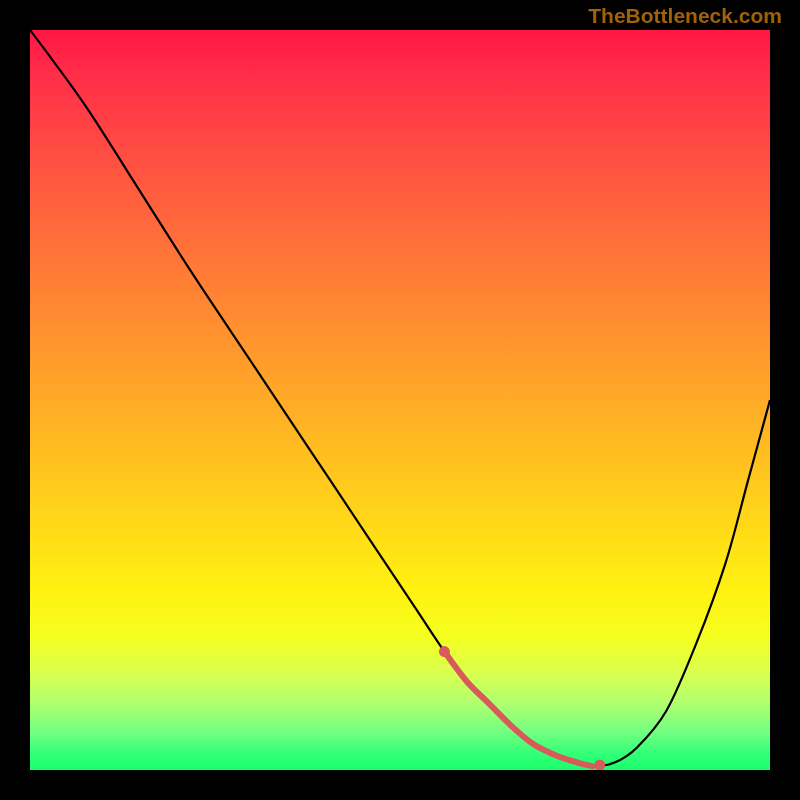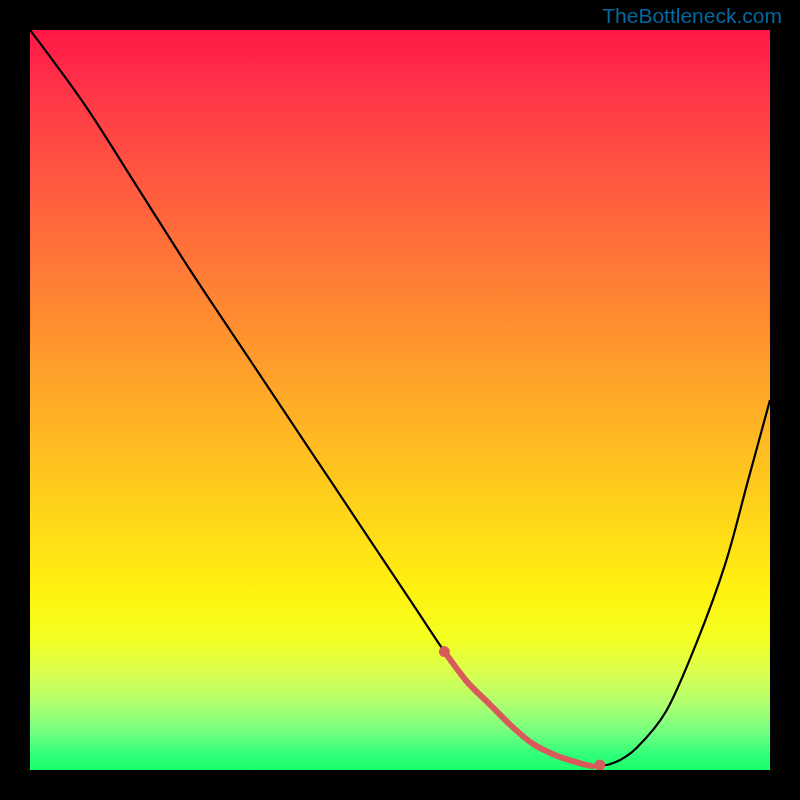--- a/index.html
+++ b/index.html
@@ -8,23 +8,23 @@
     height: 800px;
     background: #000;
     position: relative;
     overflow: hidden;
     font-family: Arial, sans-serif;
   }
   .watermark {
     position: absolute;
     top: 4px;
     right: 18px;
-    color: #0369a1;
+    color: #a16207;
     font-size: 21px;
-    font-weight: normal;
+    font-weight: bold;
     z-index: 10;
   }
   .plot-area {
     position: absolute;
     left: 30px;
     top: 30px;
     width: 740px;
     height: 740px;
     overflow: hidden;
   }

